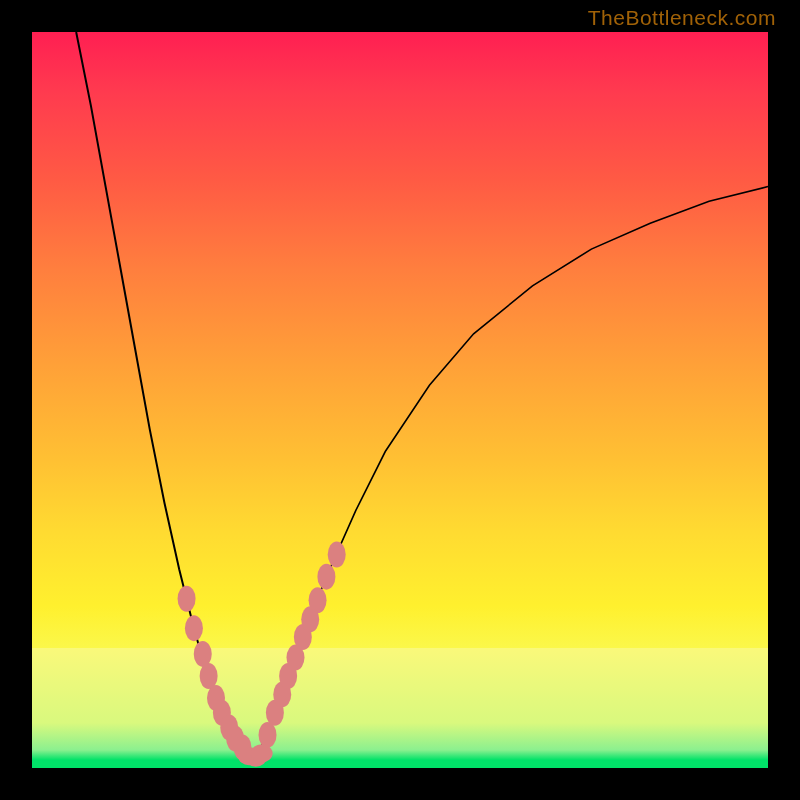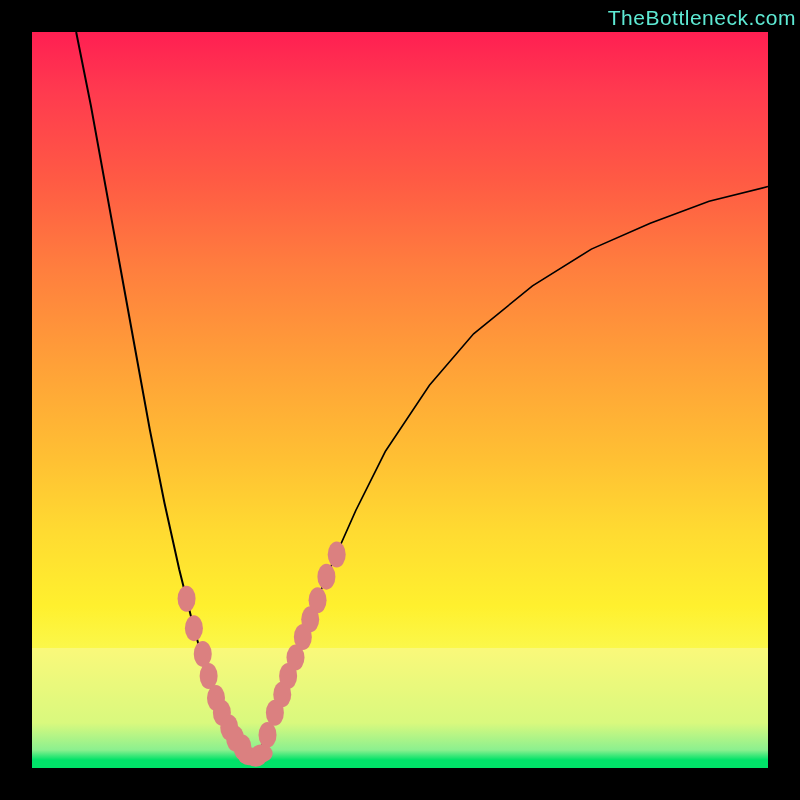--- a/index.html
+++ b/index.html
@@ -41,22 +41,22 @@
         #fff02e 78%,
         #f9fb55 86%,
         #d9f97e 92%,
         #8bf08f 97%,
         #00e268 100%
       );
   }
   .watermark {
     position: absolute;
     top: 6px;
-    right: 4px;
-    color: #5eead4;
+    right: 24px;
+    color: #a16207;
     font-size: 21px;
     letter-spacing: 0.5px;
     font-weight: 500;
   }
   svg.curves {
     position: absolute;
     left: 32px;
     top: 32px;
     width: 736px;
     height: 736px;

